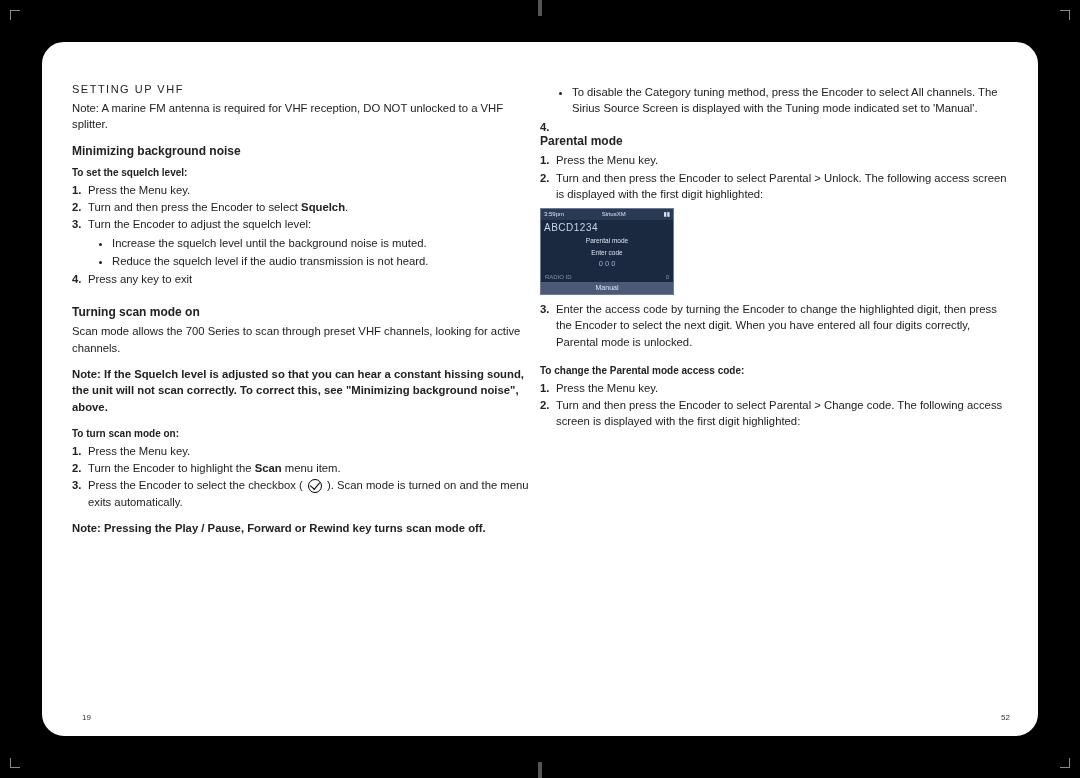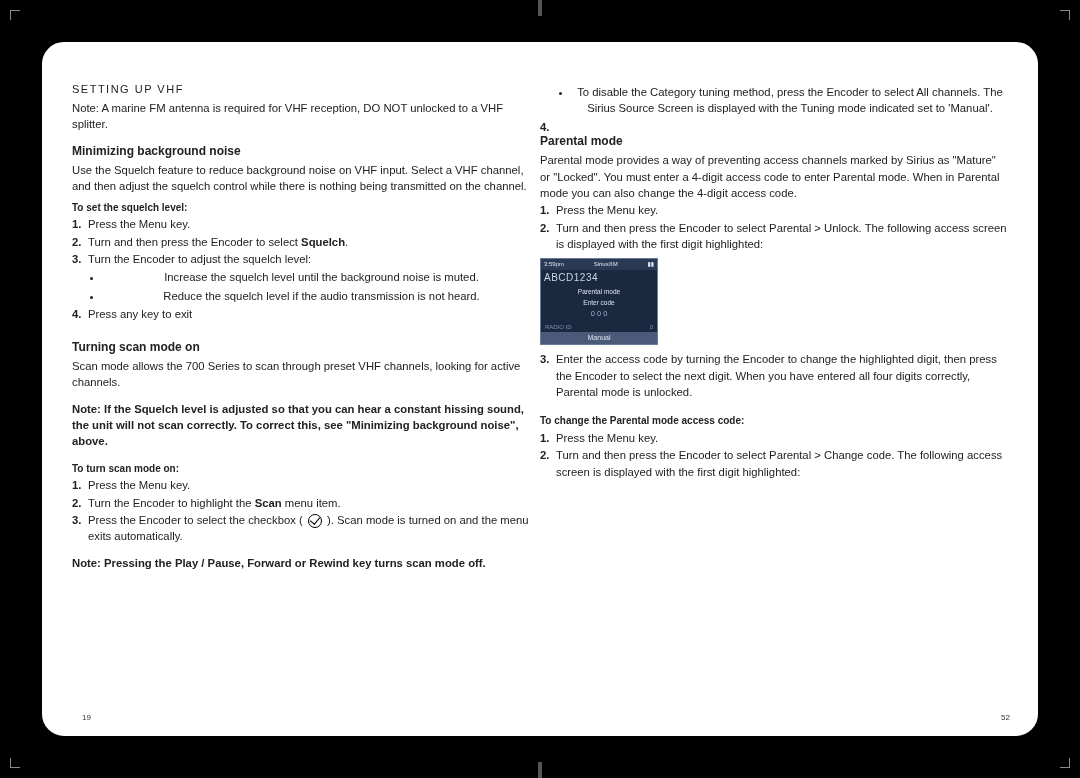--- a/index.html
+++ b/index.html
@@ -63,26 +63,25 @@
     position: relative;
     margin-top: 1px;
   }
   ol > li .num {
     position: absolute;
     left: 0;
     font-weight: bold;
   }
   ul.sub {
     list-style: disc;
-    margin-left: 15px;
+    margin-left: 24px;
     margin-top: 2px;
   }
   ul.sub li {
     margin-bottom: 2px;
-    text-align: center;
   }
   .page-num-left {
     position: absolute;
     bottom: 14px;
     left: 40px;
     font-size: 8px;
     color: #333;
   }
   .page-num-right {
     position: absolute;
@@ -122,21 +121,21 @@
     content: '';
     position: absolute;
     left: 3px; top: 0px;
     width: 5px; height: 8px;
     border-right: 1.8px solid #000;
     border-bottom: 1.8px solid #000;
     transform: rotate(40deg);
   }
   .screenshot {
     margin-top: 6px;
-    width: 118px;
+    width: 134px;
     border: 1px solid #6a7a9a;
     background: #1a2940;
     color: #dce3ef;
     font-size: 7px;
     text-align: center;
   }
   .screenshot .top-bar {
     display: flex;
     justify-content: space-between;
     padding: 1px 3px;
@@ -185,21 +184,20 @@
 <div class="corner-br"></div>
 
 <div class="page">
   <div class="columns">
 
     <div class="col">
       <div class="section-header">SETTING UP VHF</div>
       <p>Note: A marine FM antenna is required for VHF reception, DO NOT unlocked to a VHF splitter.</p>
 
       <div class="sub-heading">Minimizing background noise</div>
-      <p>Use the Squelch feature to reduce background noise on VHF input. Select a VHF channel, and then adjust the squelch control while there is nothing being transmitted on the channel.</p>
 
       <div class="bold-inline">To set the squelch level:</div>
       <ol>
         <li><span class="num">1.</span><span>Press the Menu key.</span></li>
         <li><span class="num">2.</span><span><span>Turn and then press the Encoder to select </span><b>Squelch</b><span>.</span></span></li>
         <li><span class="num">3.</span><span>Turn the Encoder to adjust the squelch level:</span>
           <ul class="sub">
             <li>Increase the squelch level until the background noise is muted.</li>
             <li>Reduce the squelch level if the audio transmission is not heard.</li>
           </ul>
@@ -224,21 +222,20 @@
 
     <div class="col">
       <ul class="sub" style="margin-left:32px">
         <li>To disable the Category tuning method, press the Encoder to select All channels. The Sirius Source Screen is displayed with the Tuning mode indicated set to 'Manual'.</li>
       </ul>
       <ol>
         <li><span class="num">4.</span></li>
       </ol>
 
       <div class="sub-heading" style="margin-top:16px">Parental mode</div>
-      <p>Parental mode provides a way of preventing access channels marked by Sirius as "Mature" or "Locked". You must enter a 4-digit access code to enter Parental mode. When in Parental mode you can also change the 4-digit access code.</p>
 
 
       <ol>
         <li><span class="num">1.</span><span>Press the Menu key.</span></li>
         <li><span class="num">2.</span><span>Turn and then press the Encoder to select Parental &gt; Unlock. The following access screen is displayed with the first digit highlighted:</span></li>
       </ol>
 
       <div class="screenshot">
         <div class="top-bar">
           <span>3:59pm</span>

